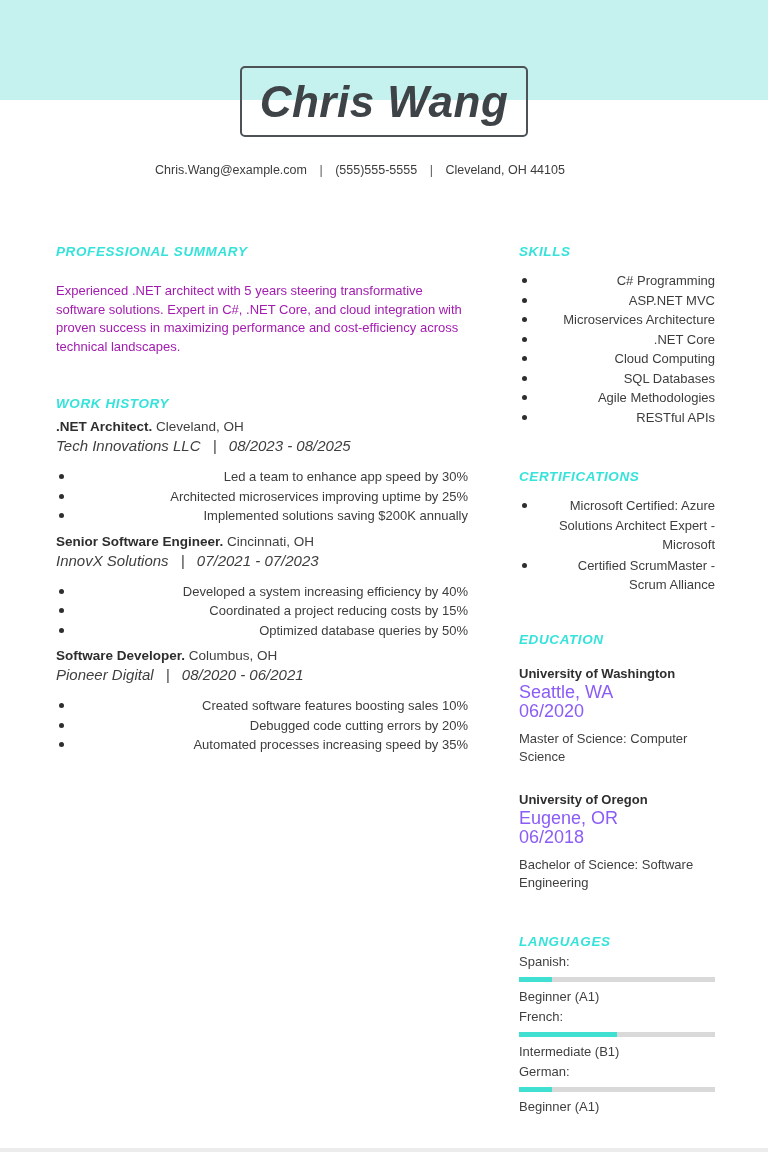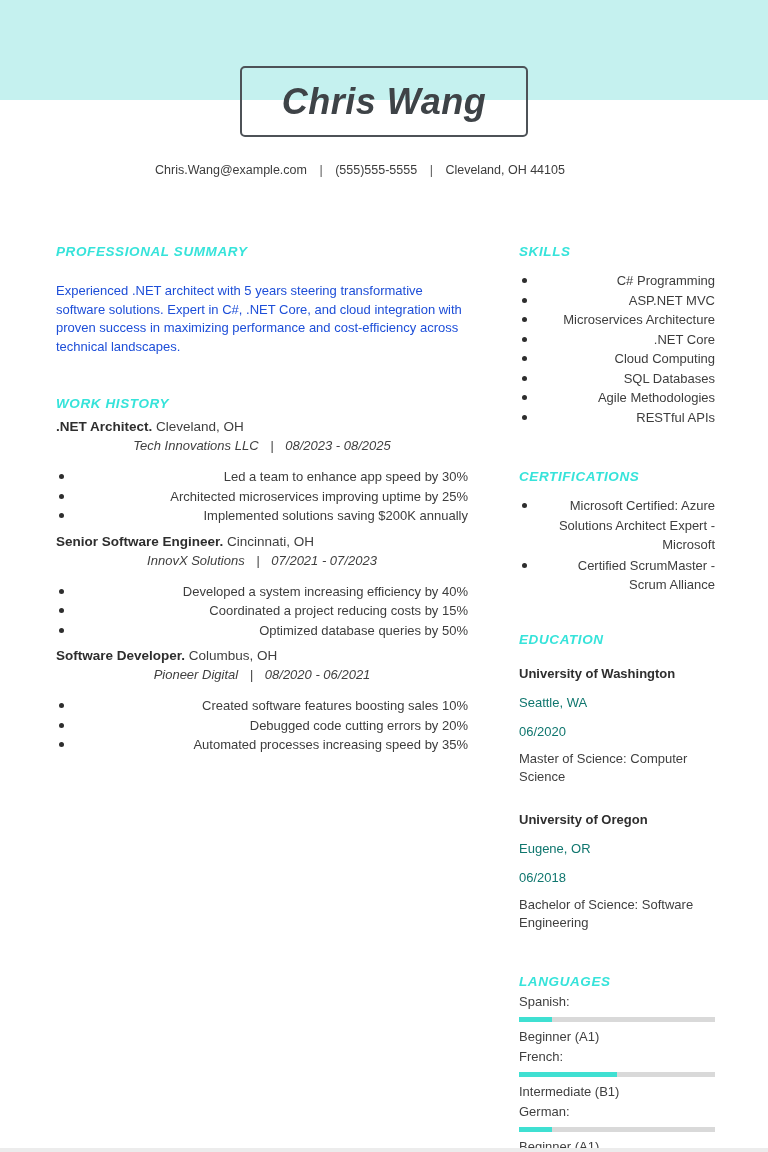--- a/index.html
+++ b/index.html
@@ -18,72 +18,71 @@
   }
   .name-box {
     position: absolute; top: 66px; left: 50%;
     transform: translateX(-50%);
     width: 288px; height: 71px;
     border: 2px solid #4d5257;
     border-radius: 5px;
     display: flex; align-items: center; justify-content: center;
   }
   .name-box .name {
-    font-size: 36px; font-weight: 700; font-style: italic;
+    font-size: 44px; font-weight: 700; font-style: italic;
     color: #3e4347; letter-spacing: 0.5px;
     white-space: nowrap;
   }
   .contact-line {
     position: absolute; top: 163px; left: 0; width: 720px;
     text-align: center; font-size: 12.5px; color: #3c3c3c;
   }
   .contact-line .sep { margin: 0 9px; color: #5a5a5a; }
 
   .col-left  { position: absolute; left: 56px;  top: 244px; width: 412px; }
   .col-right { position: absolute; left: 519px; top: 244px; width: 196px; }
 
   .sec-heading {
     font-size: 13.5px; font-weight: 700; font-style: italic;
     color: #36e3da; letter-spacing: 0.6px;
   }
   .summary-text {
     margin-top: 23px;
-    font-size: 13px; line-height: 18.5px; color: #1d4ed8;
+    font-size: 13px; line-height: 18.5px; color: #a21caf;
   }
   .work-heading { margin-top: 40px; }
 
   .job { margin-top: 6px; }
   .job-title-line { font-size: 13.5px; line-height: 19px; }
   .job-title { font-weight: 700; color: #2e2e2e; }
   .job-location { color: #3f3f3f; }
   .job-meta {
-    font-size: 13px; font-style: italic; color: #3f3f3f;
+    font-size: 15px; font-style: italic; color: #3f3f3f;
     line-height: 19px;
-    text-align: center;
   }
   .job-meta .sep { margin: 0 8px; }
   ul.bullets { margin-top: 12px; list-style: none; }
   ul.bullets li {
     position: relative; padding-left: 18px;
     font-size: 13px; line-height: 19.5px; color: #3d3d3d; text-align: right;
   }
   ul.bullets li::before {
     content: ""; position: absolute; left: 3px; top: 7px;
     width: 5px; height: 5px; border-radius: 50%; background: #2e2e2e;
   }
 
   .skills-list { margin-top: 18px; }
   .skills-list li { line-height: 19.5px; }
   .cert-heading { margin-top: 42px; }
   .cert-list { margin-top: 18px; }
   .cert-list li { line-height: 18.5px; margin-bottom: 1px; }
   .edu-heading { margin-top: 37px; }
   .school { margin-top: 17px; }
   .school-name { font-size: 13px; font-weight: 700; color: #2e2e2e; line-height: 19px; }
-  .school-line { font-size: 13px; line-height: 19px; color: #0f766e; margin-top: 10px; }
+  .school-line { font-size: 18px; line-height: 19px; color: #8b5cf6; }
   .school-degree { margin-top: 9px; font-size: 13px; line-height: 18.5px; color: #3f3f3f; }
   .lang-heading { margin-top: 41px; }
   .lang-item { margin-top: 4px; }
   .lang-name { font-size: 13px; color: #3f3f3f; line-height: 18px; }
   .lang-bar {
     margin-top: 6px; width: 100%; height: 5px;
     background: #d9d9d9;
   }
   .lang-fill { height: 5px; background: #3fe0d2; }
   .lang-level { margin-top: 7px; font-size: 13px; color: #3f3f3f; }

